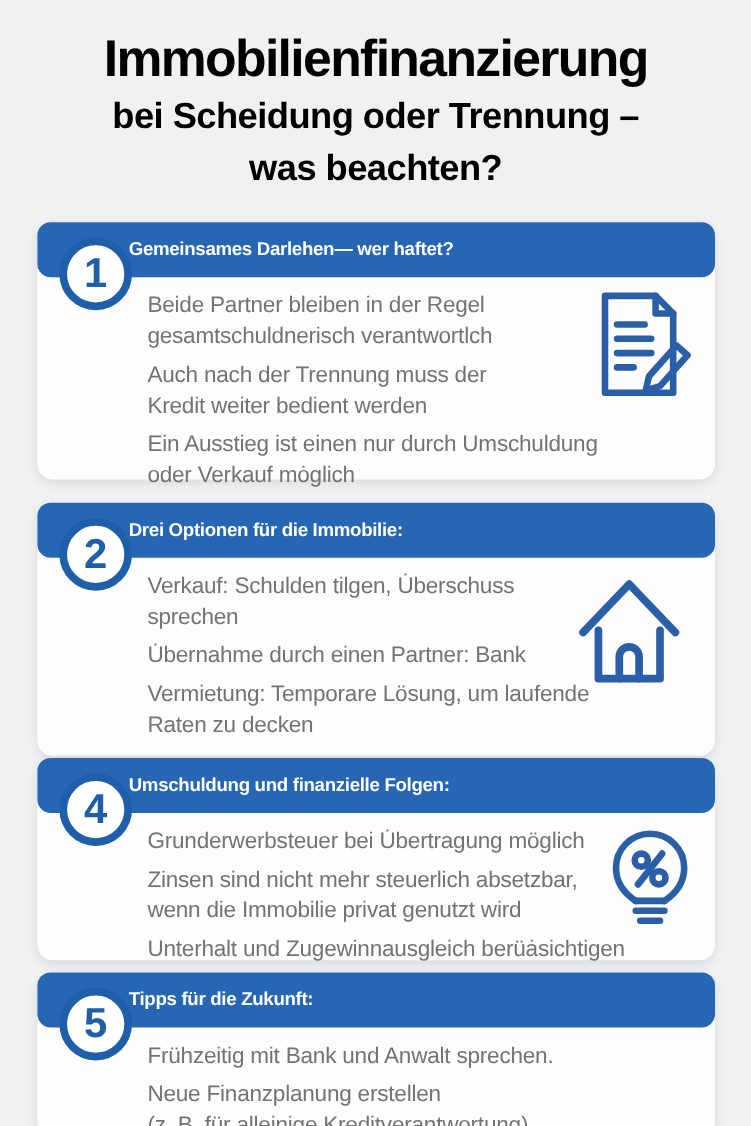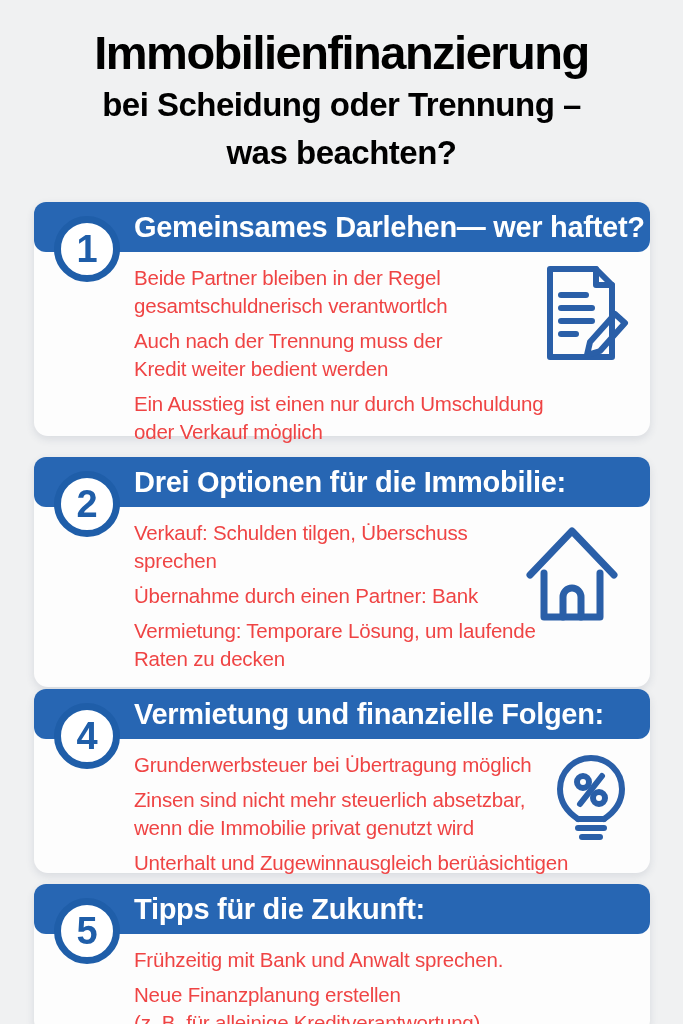--- a/index.html
+++ b/index.html
@@ -27,32 +27,32 @@
   .card:nth-child(1){top:202px;height:234px;}
   .card:nth-child(2){top:445px;height:230px;margin-top:12px;}
   .card:nth-child(3){top:689px;height:184px;}
   .card:nth-child(4){top:884px;height:150px;}
 
   .card-header{
     position:absolute;top:0;left:0;right:0;height:50px;
     background:#2766b3;border-radius:12px;
   }
   .header-label{
-    position:absolute;left:100px;top:0;right:10px;
-    line-height:50px;font-size:29px;font-weight:700;color:#ffffff;
+    position:absolute;left:83px;top:0;right:10px;
+    line-height:50px;font-size:17px;font-weight:700;color:#ffffff;
     letter-spacing:-0.3px;white-space:nowrap;
   }
   .number-badge{
     position:absolute;left:20px;top:14px;width:52px;height:52px;
     background:#ffffff;border:7px solid #1f5ea9;border-radius:50%;
     display:flex;align-items:center;justify-content:center;
     font-size:38px;font-weight:700;color:#1f5ea9;z-index:2;
   }
   .card-body{
-    position:absolute;left:100px;top:62px;right:8px;color:#ef4444;
+    position:absolute;left:100px;top:62px;right:8px;color:#737373;
   }
   .bullet{margin-bottom:7px;}
   .bullet .line{
     font-size:20.5px;line-height:28px;letter-spacing:-0.2px;white-space:nowrap;
   }
 
   .icon-host{position:absolute;z-index:1;}
   .card:nth-child(1) .icon-host{top:58px;right:18px;width:104px;height:106px;}
   .card:nth-child(2) .icon-host{top:56px;right:22px;width:112px;height:118px;}
   .card:nth-child(3) .icon-host{top:60px;right:12px;width:94px;height:106px;}
@@ -128,21 +128,21 @@
           <svg viewBox="0 0 112 118" fill="none" stroke="#2a5fa8" stroke-width="7" stroke-linecap="round" stroke-linejoin="round">
       <path d="M28 60 V104 H84 V60"></path>
       <path d="M14 62 L56 18 L98 62"></path>
       <path d="M47 104 V84 a9 9 0 0 1 18 0 V104"></path>
     </svg>
         </div>
     </div>
 
     <div class="card">
       <div class="card-header">
-        <div class="header-label">Vermietung und finanzielle Folgen:</div>
+        <div class="header-label">Umschuldung und finanzielle Folgen:</div>
       </div>
       <div class="number-badge">
         <span>4</span>
       </div>
       <div class="card-body">
           <div class="bullet">
             <div class="line">Grunderwerbsteuer bei U̇bertragung möglich</div>
           </div>
           <div class="bullet">
             <div class="line">Zinsen sind nicht mehr steuerlich absetzbar,</div>

